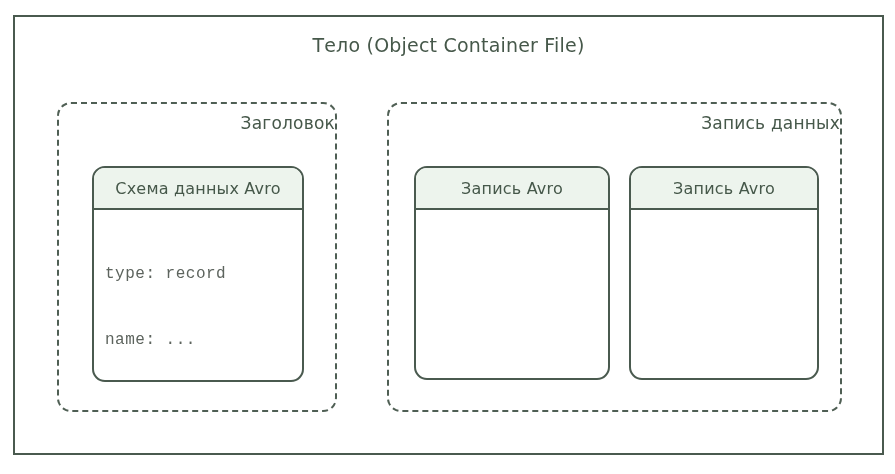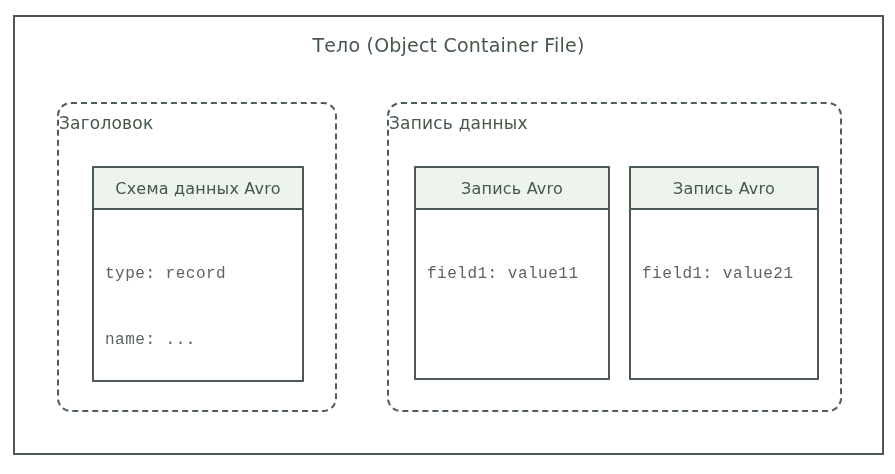--- a/index.html
+++ b/index.html
@@ -28,29 +28,29 @@
   .dashed-group {
     position: absolute;
     border: 2px dashed #4f5f54;
     border-radius: 14px;
     background: #ffffff;
   }
   .group-header { position: absolute; left: 42px; top: 85px; width: 280px; height: 310px; }
   .group-blocks { position: absolute; left: 372px; top: 85px; width: 455px; height: 310px; }
   .group-label {
     position: absolute; left: 0; right: 0; top: 9px;
-    text-align: left;
+    text-align: right;
     font-size: 17px; color: #46584a;
     letter-spacing: 0.2px;
   }
 
   .card {
     position: absolute;
     border: 2px solid #4a5a4f;
-    border-radius: 1px;
+    border-radius: 13px;
     background: #ffffff;
     overflow: hidden;
   }
   .card-schema { left: 33px; top: 62px; width: 212px; height: 216px; }
   .card-record-1 { left: 25px; top: 62px; width: 196px; height: 214px; }
   .card-record-2 { left: 240px; top: 62px; width: 190px; height: 214px; }
 
   .card-head {
     height: 42px;
     background: #edf4ed;
@@ -92,30 +92,28 @@
         </div>
       </div>
     </div>
 
     <div class="dashed-group group-blocks">
       <div class="group-label">Запись данных</div>
 
       <div class="card card-record-1">
         <div class="card-head">Запись Avro</div>
         <div class="card-body">
-          <div>field1: value11</div>
           
           
         </div>
       </div>
 
       <div class="card card-record-2">
         <div class="card-head">Запись Avro</div>
         <div class="card-body">
-          <div>field1: value21</div>
           
           
         </div>
       </div>
     </div>
 
   </div>
 </div>
 
 </body></html>

